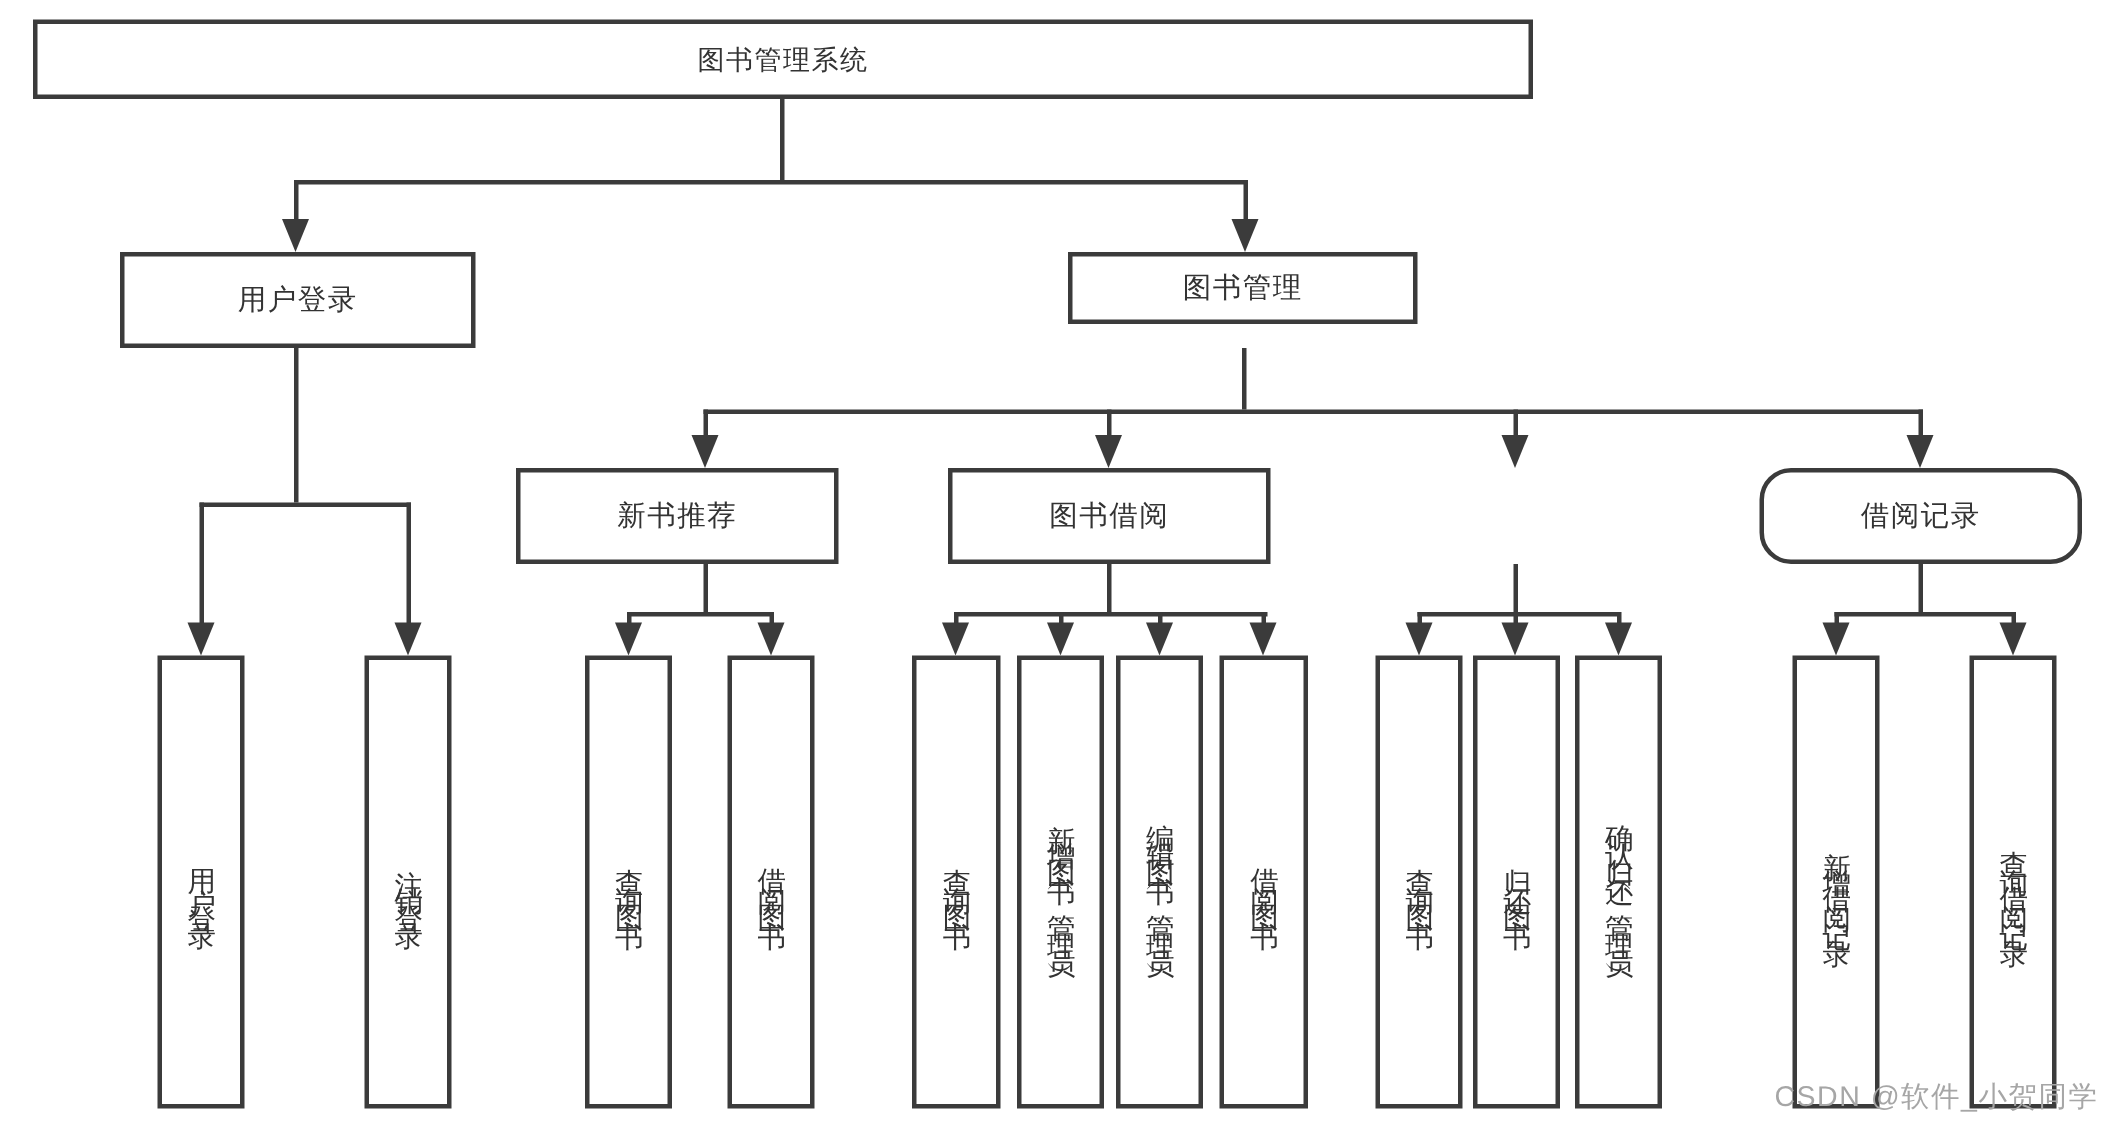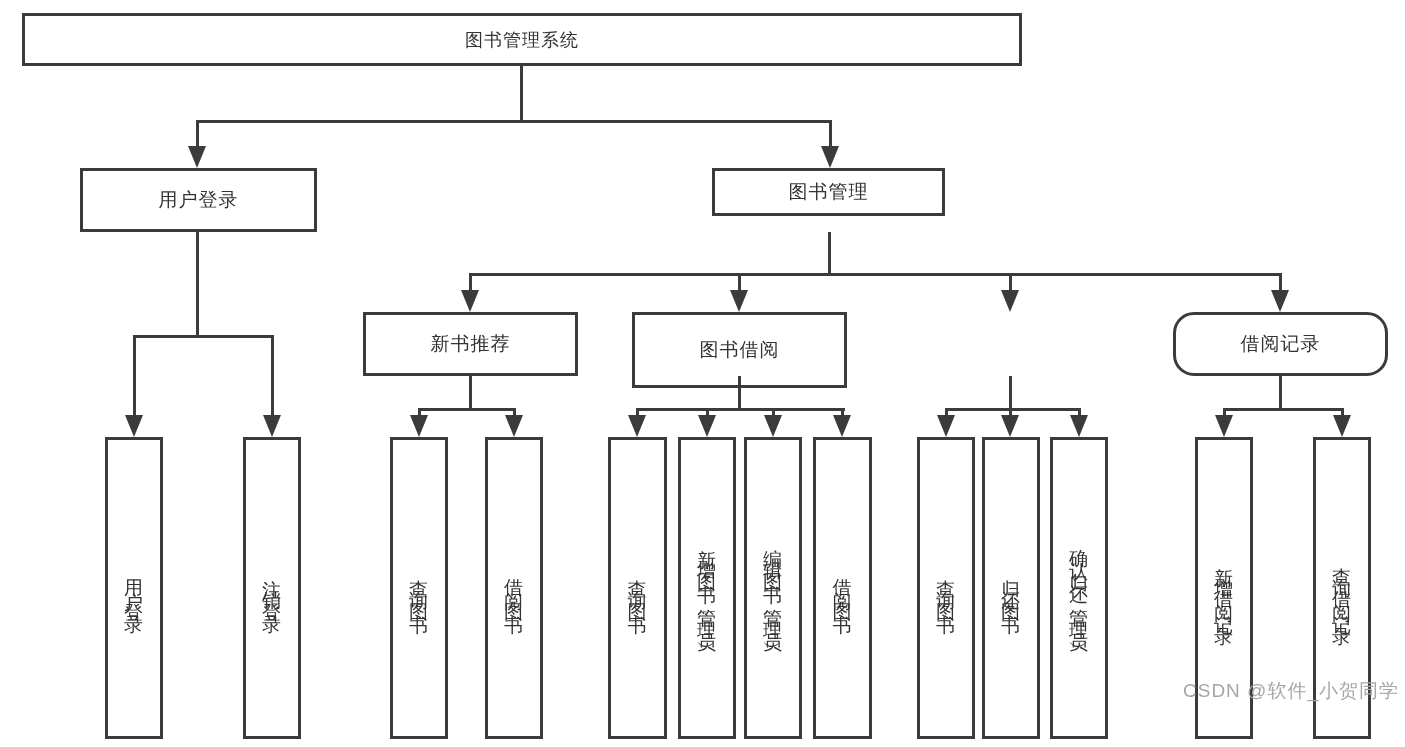--- a/index.html
+++ b/index.html
@@ -35,21 +35,21 @@
   .vline { width:3px; }
   .arrowhead {
     position:absolute;
     width:0; height:0;
     border-left:9px solid transparent;
     border-right:9px solid transparent;
     border-top:22px solid #3b3b3b;
   }
   .watermark {
     position:absolute;
-    left:1183px; top:678px;
+    left:1183px; top:718px;
     font-size:19px;
     color:#a6a6a6;
     letter-spacing:1px;
     white-space:nowrap;
   }
 </style>
 </head>
 <body>
 
 <div id="canvas">
@@ -59,25 +59,25 @@
   </div>
 
   <div class="box" style="left:80px; top:168px; width:237px; height:64px;">
     <span>用户登录</span>
   </div>
 
   <div class="box" style="left:712px; top:168px; width:233px; height:48px;">
     <span>图书管理</span>
   </div>
 
-  <div class="box" style="left:363px; top:312px; width:215px; height:64px;">
+  <div class="box" style="left:344px; top:312px; width:215px; height:64px;">
     <span>新书推荐</span>
   </div>
 
-  <div class="box" style="left:632px; top:312px; width:215px; height:76px;font-family:Liberation Mono, monospace;">
+  <div class="box" style="left:632px; top:312px; width:215px; height:64px;font-family:Liberation Mono, monospace;">
     <span>图书借阅</span>
   </div>
 
 
   <div class="box" style="left:1173px; top:312px; width:215px; height:64px;border-radius:21px;">
     <span>借阅记录</span>
   </div>
 
   <div class="box vbox" style="left:105px; top:437px; width:58px; height:302px;">
     <span class="vtext">用户登录</span>

